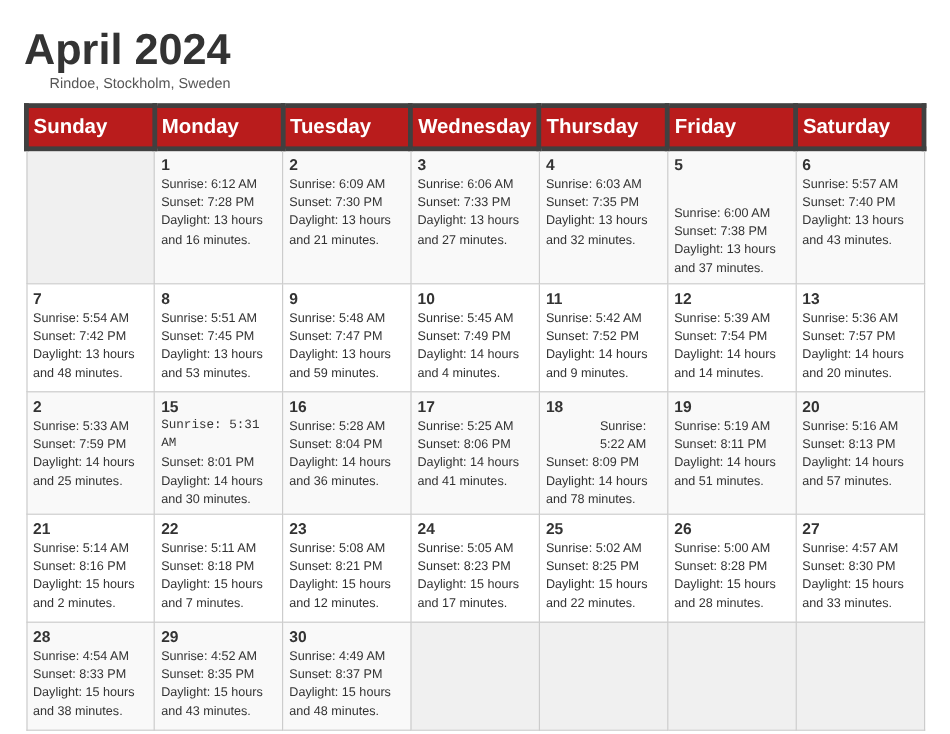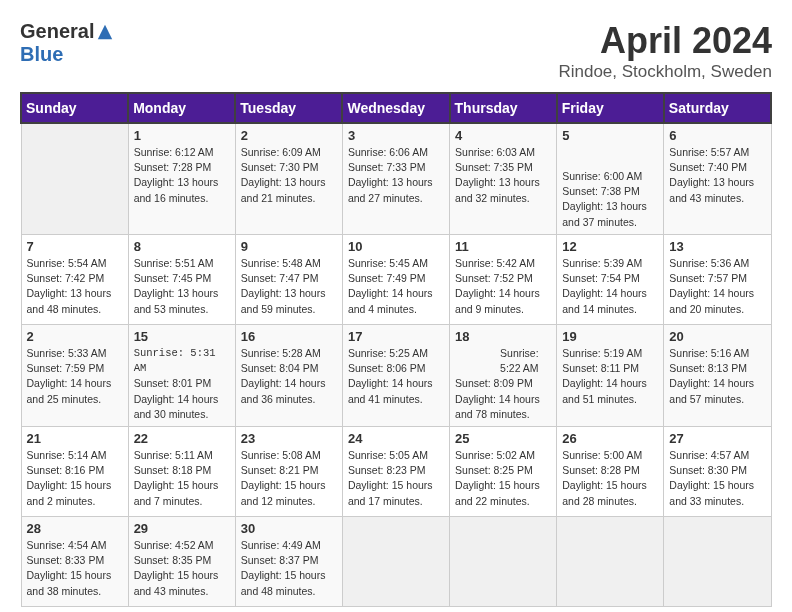--- a/index.html
+++ b/index.html
@@ -42,36 +42,36 @@
     }
     .title-area {
       text-align: right;
     }
     .month-title {
       font-size: 36px;
       font-weight: bold;
       color: #333;
     }
     .location {
-      font-size: 17px;
+      font-size: 12px;
       color: #555;
     }
     table {
       width: 100%;
       border-collapse: collapse;
       font-size: 11px;
     }
     thead tr th {
-      background-color: #4c1d95;
+      background-color: #b91c1c;
       color: #fff;
       padding: 6px 4px;
       text-align: left;
-      font-size: 14px;
+      font-size: 17px;
       font-weight: bold;
-      border: 2px solid #404040;
+      border: 4px solid #404040;
     }
     tbody tr td {
       border: 1px solid #ccc;
       vertical-align: top;
       padding: 4px 5px;
       width: 107px;
       min-height: 80px;
       height: 90px;
     }
     .day-num {
@@ -93,29 +93,20 @@
       background-color: #fff;
     }
     .empty-cell {
       background-color: #f0f0f0 !important;
     }
   </style>
 </head>
 <body>
 
 <div class="header-area">
-  <div class="logo">
-    <div class="logo-text">
-      <span class="logo-general">General</span>
-      <svg class="logo-icon" viewBox="0 0 20 20">
-        <polygon points="10,2 18,18 2,18" fill="#2e6db4"></polygon>
-      </svg>
-    </div>
-    <span class="logo-blue">Blue</span>
-  </div>
   <div class="title-area">
     <div class="month-title">April 2024</div>
     <div class="location">Rindoe, Stockholm, Sweden</div>
   </div>
 </div>
 
 <table>
   <thead>
     <tr>
     <th>Sunday</th>

